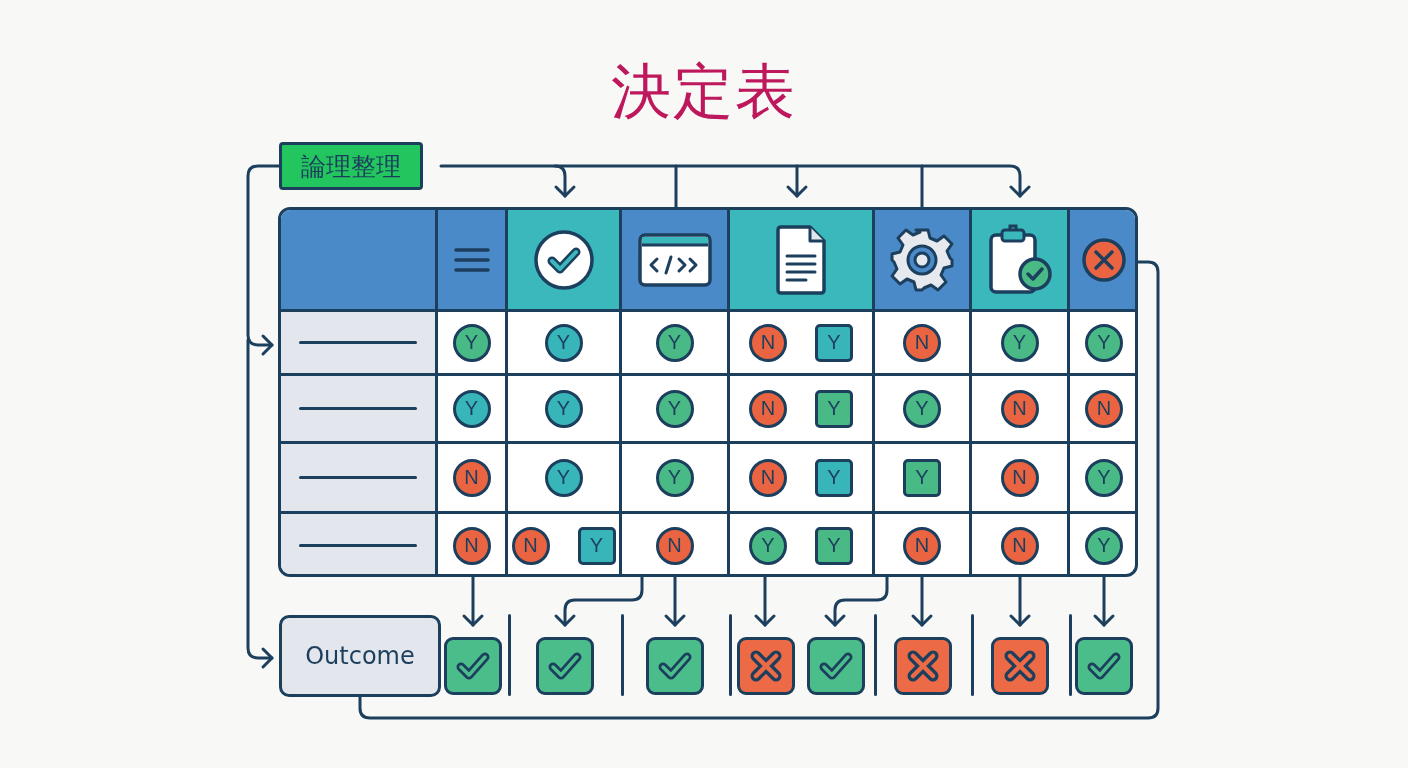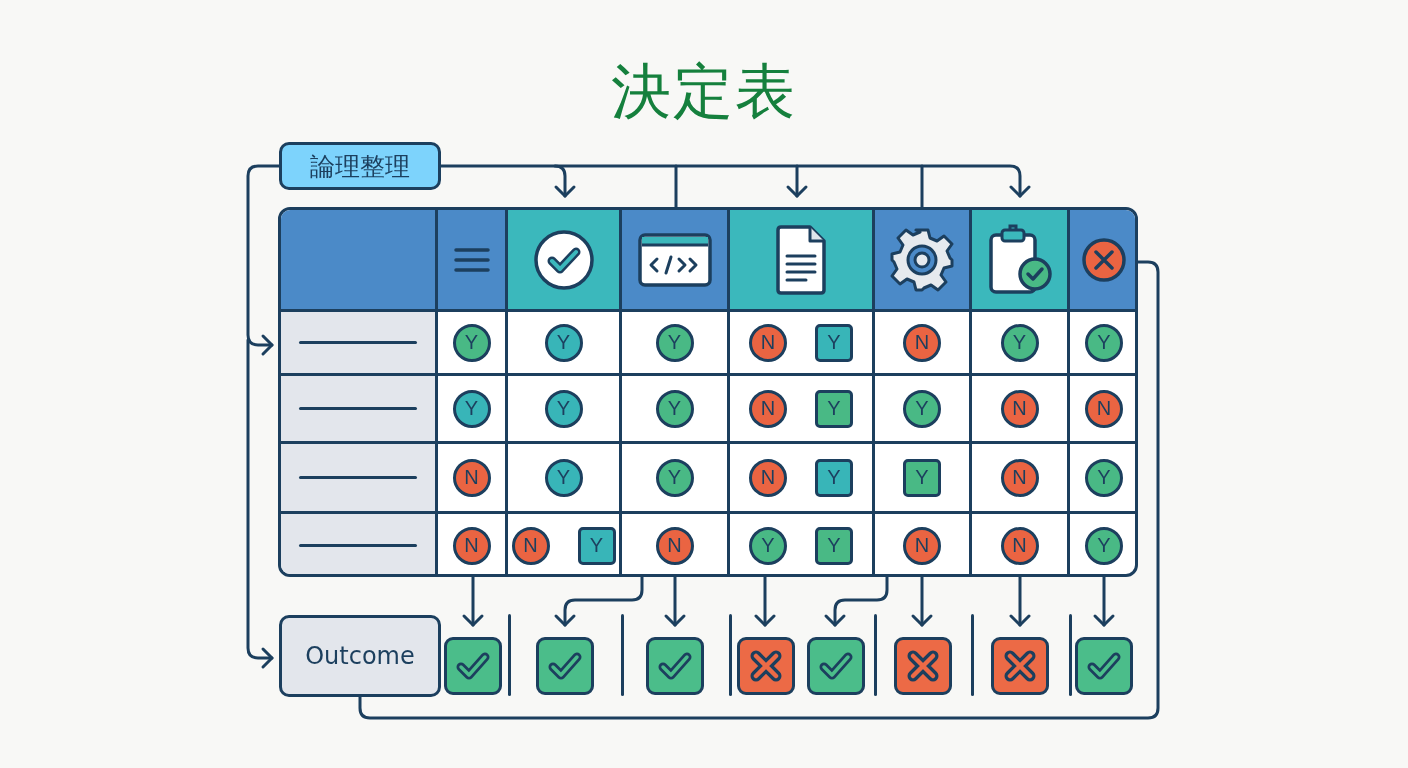--- a/index.html
+++ b/index.html
@@ -1,21 +1,21 @@
 <!DOCTYPE html>
 <html><head>
 <meta charset="utf-8">
 <style>
   html, body { margin:0; padding:0; }
   body { width:1408px; height:768px; background:#f8f8f6; position:relative; overflow:hidden;
          font-family:"DejaVu Sans", sans-serif; color:#1c3f5e; }
   .title { position:absolute; left:0; width:1408px; top:52px; text-align:center; font-size:60px;
-           color:#15803d; letter-spacing:2px; font-weight:400; }
-  .tag { position:absolute; left:279px; top:142px; width:162px; height:48px; box-sizing:border-box;
-         border:3px solid #1c3f5e; border-radius:10px; background:#7dd3fc; font-size:25px;
+           color:#be185d; letter-spacing:2px; font-weight:400; }
+  .tag { position:absolute; left:279px; top:142px; width:144px; height:48px; box-sizing:border-box;
+         border:3px solid #1c3f5e; border-radius:4px; background:#22c55e; font-size:25px;
          display:flex; align-items:center; justify-content:center; color:#1c3f5e; }
   svg.wires { position:absolute; left:0; top:0; width:1408px; height:768px; pointer-events:none; }
   .table { position:absolute; left:278px; top:207px; width:860px; height:370px; box-sizing:border-box;
            border:3px solid #1c3f5e; border-radius:12px; overflow:hidden; background:#fff; }
   .cell { position:absolute; box-sizing:border-box; border-right:3px solid #1c3f5e; border-bottom:3px solid #1c3f5e;
           display:flex; align-items:center; justify-content:center; gap:28px; }
   .hdr-blue { background:#4b8ac8; }
   .hdr-teal { background:#3bb8bc; }
   .rowlabel { background:#e3e6ec; }
   .rowlabel .bar { width:118px; height:3px; background:#1c3f5e; border-radius:2px; }

